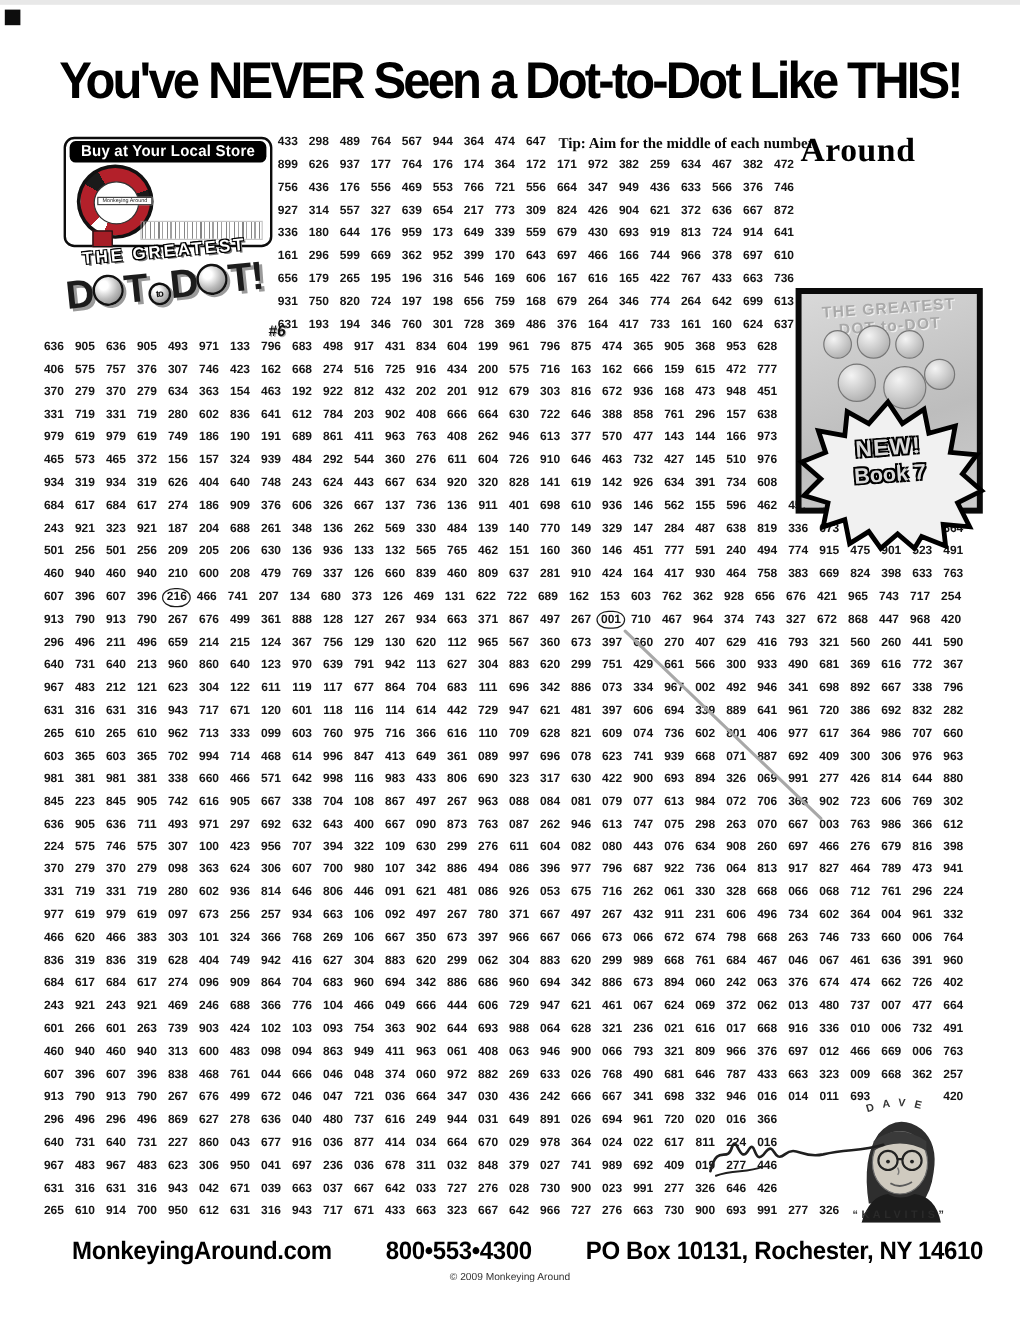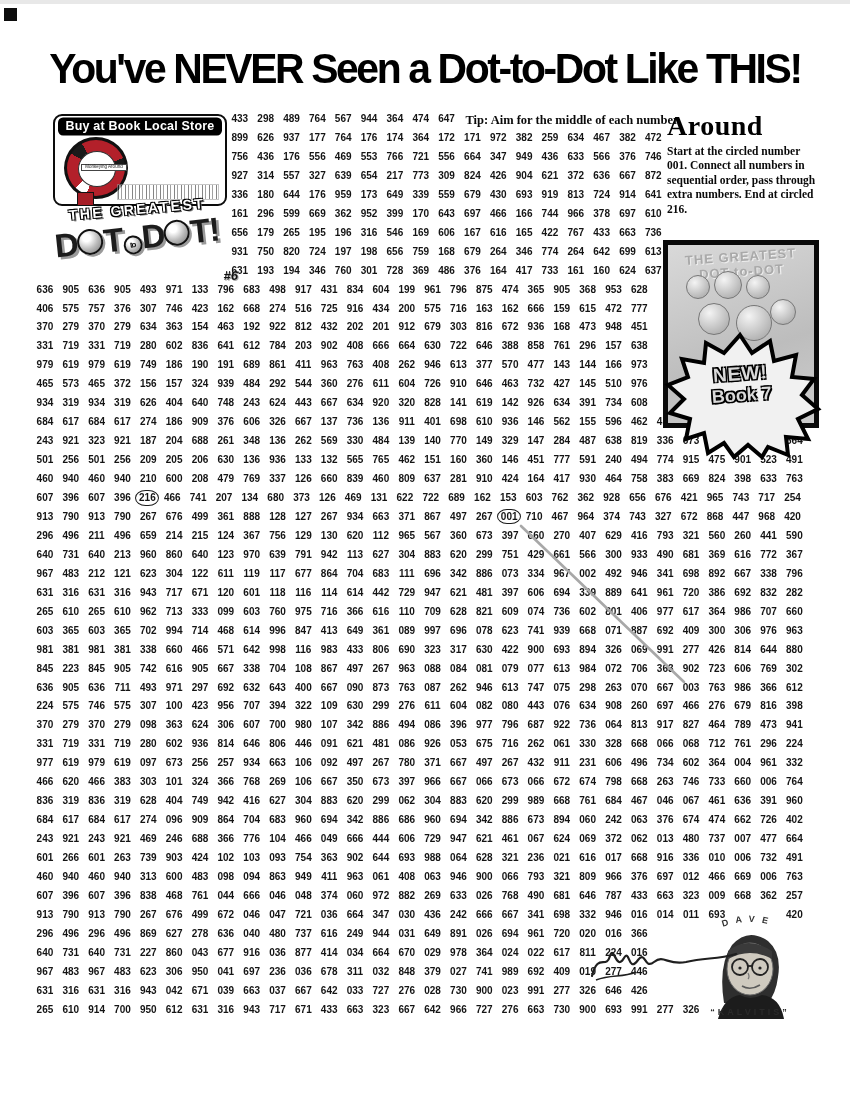--- a/index.html
+++ b/index.html
@@ -146,39 +146,38 @@
       <div class="grow" style="top: 852.75px; left: 0px;"><span class="cell">967</span><span class="cell">483</span><span class="cell">967</span><span class="cell">483</span><span class="cell">623</span><span class="cell">306</span><span class="cell">950</span><span class="cell">041</span><span class="cell">697</span><span class="cell">236</span><span class="cell">036</span><span class="cell">678</span><span class="cell">311</span><span class="cell">032</span><span class="cell">848</span><span class="cell">379</span><span class="cell">027</span><span class="cell">741</span><span class="cell">989</span><span class="cell">692</span><span class="cell">409</span><span class="cell">019</span><span class="cell">277</span><span class="cell">446</span></div>
       <div class="grow" style="top: 871.7px; left: 0px;"><span class="cell">631</span><span class="cell">316</span><span class="cell">631</span><span class="cell">316</span><span class="cell">943</span><span class="cell">042</span><span class="cell">671</span><span class="cell">039</span><span class="cell">663</span><span class="cell">037</span><span class="cell">667</span><span class="cell">642</span><span class="cell">033</span><span class="cell">727</span><span class="cell">276</span><span class="cell">028</span><span class="cell">730</span><span class="cell">900</span><span class="cell">023</span><span class="cell">991</span><span class="cell">277</span><span class="cell">326</span><span class="cell">646</span><span class="cell">426</span></div>
       <div class="grow" style="top: 890.65px; left: 0px;"><span class="cell">265</span><span class="cell">610</span><span class="cell">914</span><span class="cell">700</span><span class="cell">950</span><span class="cell">612</span><span class="cell">631</span><span class="cell">316</span><span class="cell">943</span><span class="cell">717</span><span class="cell">671</span><span class="cell">433</span><span class="cell">663</span><span class="cell">323</span><span class="cell">667</span><span class="cell">642</span><span class="cell">966</span><span class="cell">727</span><span class="cell">276</span><span class="cell">663</span><span class="cell">730</span><span class="cell">900</span><span class="cell">693</span><span class="cell">991</span><span class="cell">277</span><span class="cell">326</span></div>
     </div>
 
   <svg class="lineovl" width="850" height="1100">
     <line x1="521" y1="522" x2="684" y2="678" stroke="#a8a8a8" stroke-width="2.6" stroke-linecap="round"></line>
   </svg>
 
   <div class="store">
-    <div class="store-hdr">Buy at Book Local Store</div>
+    <div class="store-hdr">Buy at Your Local Store</div>
     <div class="logo-circ">
       <div class="inner">
         <div class="logo-lbl">Monkeying Around</div>
       </div>
     </div>
     <div class="logo-tag"></div>
     <div class="barcode"></div>
   </div>
 
   <div class="gdd">
     <span class="gdd-arc">THE GREATEST</span>
     <span class="gdd-main"><span>D</span><span class="ball"></span><span>T</span><span class="ball small">to</span><span>D</span><span class="ball"></span><span>T!</span></span>
     <span class="gdd-num">#6</span>
   </div>
 
   <div class="instr">
     <h2>Around</h2>
-    <p>Start at the circled number 001. Connect all numbers in sequential order, pass through extra numbers. End at circled 216.</p>
   </div>
 
   <div class="badge">
     <div class="faint">THE GREATEST DOT-to-DOT</div>
     <div class="balls">
       <i style="left:8px;top:4px;width:22px;height:22px;"></i>
       <i style="left:36px;top:0px;width:26px;height:26px;"></i>
       <i style="left:68px;top:4px;width:22px;height:22px;"></i>
       <i style="left:20px;top:32px;width:30px;height:30px;"></i>
       <i style="left:58px;top:34px;width:34px;height:34px;"></i>
@@ -214,14 +213,22 @@
       <path d="M 30,112 Q 36,90 52,88 Q 62,94 74,88 Q 92,90 96,112 Z" fill="#1c1c1c"></path>
       <text x="62" y="108" text-anchor="middle" font-size="9" font-weight="bold" fill="#2a2a2a" letter-spacing="3" font-family="Liberation Sans,sans-serif">“KALVITIS”</text>
     </svg>
   </div>
 
   <svg class="lineovl" width="850" height="1100">
     <path d="M 592,972 C 598,948 606,966 610,952 C 614,940 616,968 624,954 C 630,944 628,970 638,956 C 646,946 644,966 654,958 C 664,950 668,962 686,958 C 706,953 716,956 736,950" fill="none" stroke="#1f1f1f" stroke-width="2.2" stroke-linecap="round"></path>
     <path d="M 596,976 C 612,970 622,974 636,968" fill="none" stroke="#1f1f1f" stroke-width="1.6"></path>
   </svg>
 
+  <div class="footer">
+    <div class="row">
+      <span>MonkeyingAround.com</span>
+      <span>800•553•4300</span>
+      <span>PO Box 10131, Rochester, NY 14610</span>
+    </div>
+    <div class="copy">© 2009 Monkeying Around</div>
+  </div>
 
 </div>
 
 </body></html>

